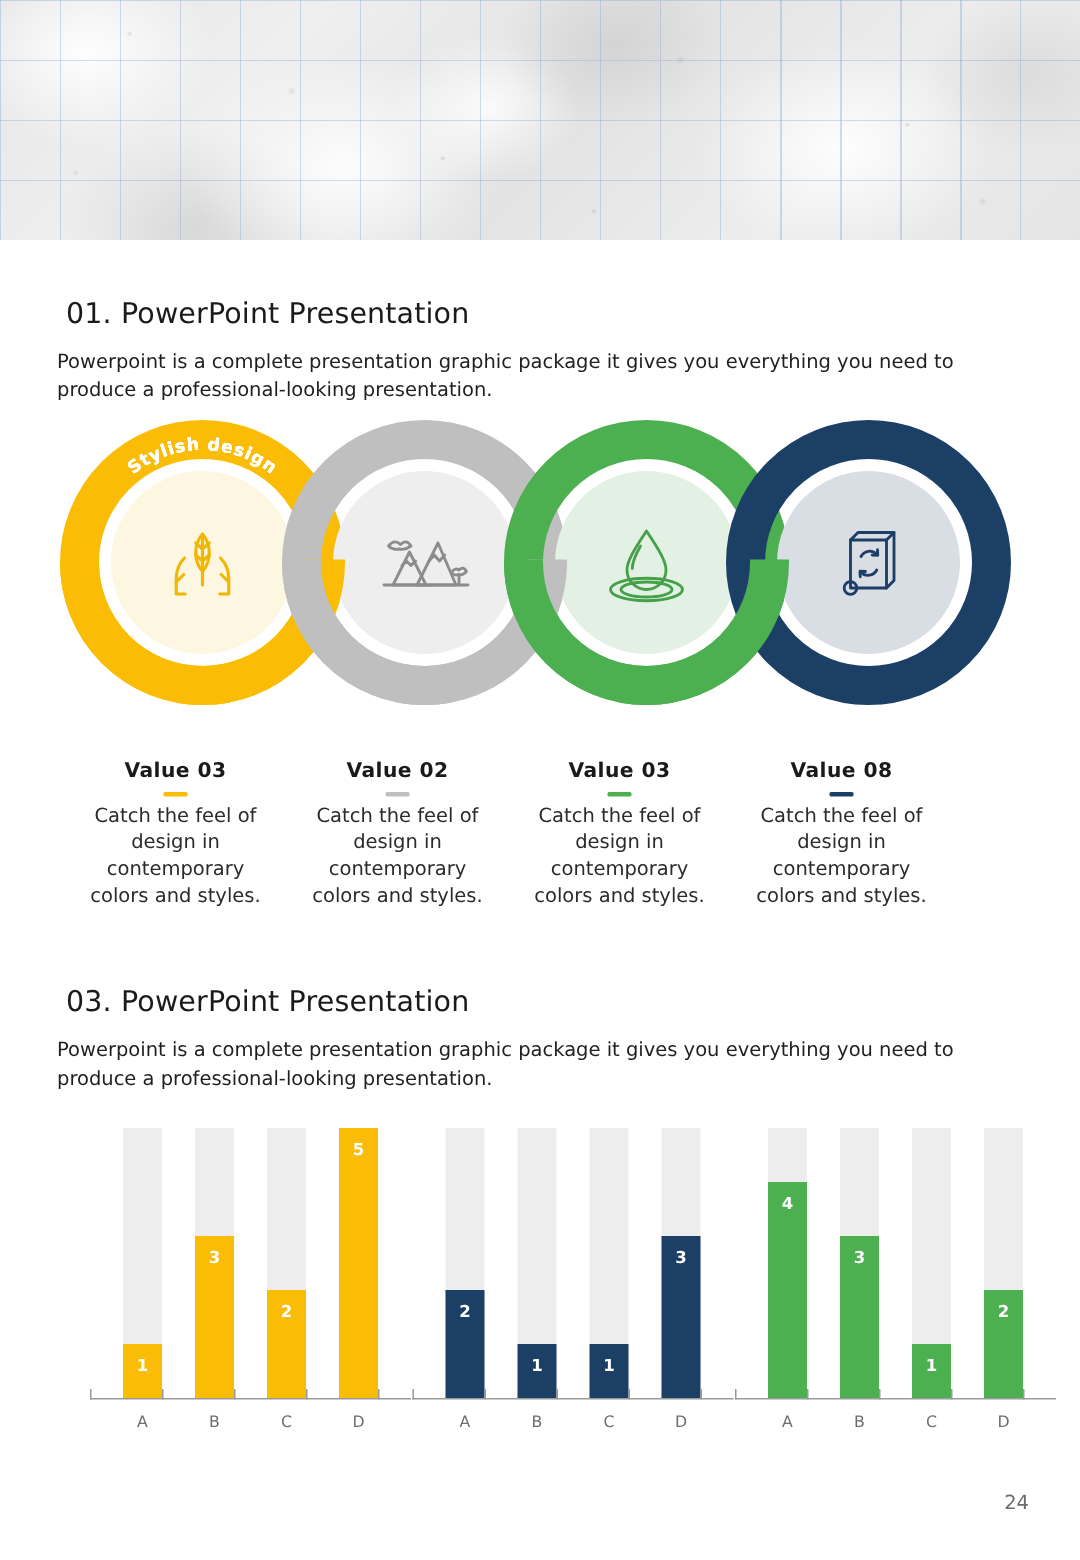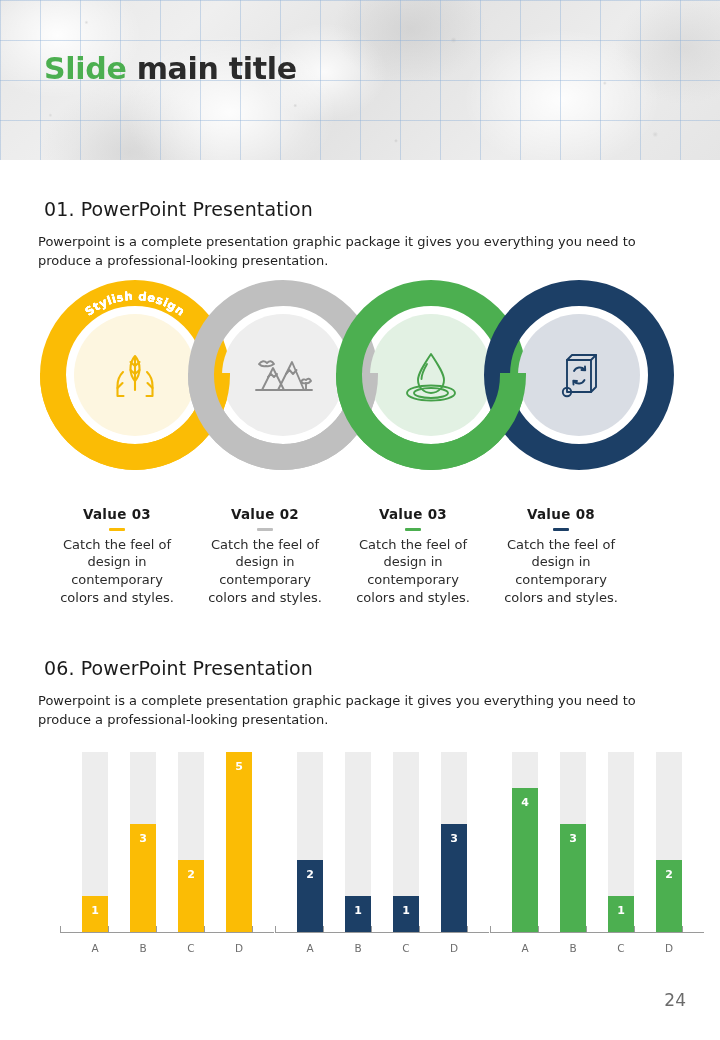--- a/index.html
+++ b/index.html
@@ -190,32 +190,28 @@
     width: 26px;
     text-align: center;
     font-size: 10.5px;
     color: #6d6d6d;
   }
 
   
   .page-number {
     position: absolute;
     right: 34px; bottom: 30px;
-    font-size: 17px;
+    font-size: 13px;
     color: #6b6b6b;
   }
 </style>
 </head>
 <body>
 
 <div class="header">
-  <div class="slide-title">
-    <span class="accent">Slide</span>
-    <span class="rest">main title</span>
-  </div>
 </div>
 
 <div class="section-title" id="sec1-title">01. PowerPoint Presentation</div>
 <div class="section-body" id="sec1-body">Powerpoint is a complete presentation graphic package it gives you everything you need to produce a professional-looking presentation.</div>
 
 <div class="rings">
   <svg class="ring-svg" width="650" height="200" viewBox="0 0 650 200" xmlns="http://www.w3.org/2000/svg">
     <defs>
       <path id="arcTextPath" d="M 22,95 A 73,73 0 0 1 168,95" fill="none"></path>
 
@@ -328,21 +324,21 @@
     <div class="value-divider" style="background: rgb(76, 175, 80);"></div>
     <div class="value-desc">Catch the feel of design in contemporary colors and styles.</div>
   </div>
   <div class="value-col" style="left:444px;">
     <div class="value-title">Value 08</div>
     <div class="value-divider" style="background: rgb(28, 63, 102);"></div>
     <div class="value-desc">Catch the feel of design in contemporary colors and styles.</div>
   </div>
 </div>
 
-<div class="section-title" id="sec2-title">06. PowerPoint Presentation</div>
+<div class="section-title" id="sec2-title">03. PowerPoint Presentation</div>
 <div class="section-body" id="sec2-body">Powerpoint is a complete presentation graphic package it gives you everything you need to produce a professional-looking presentation.</div>
 
 <div class="charts">
   <div class="chart" id="chart-0" style="left:20px;">
       <div class="chart-plot">
         <div class="bar-slot" style="left: 22px;">
           <div class="bar-track" style="background: rgb(237, 237, 237);"></div>
           <div class="bar-fill" style="height: 36px; background: rgb(251, 188, 5);">
             <div class="bar-value">1</div>
           </div>

